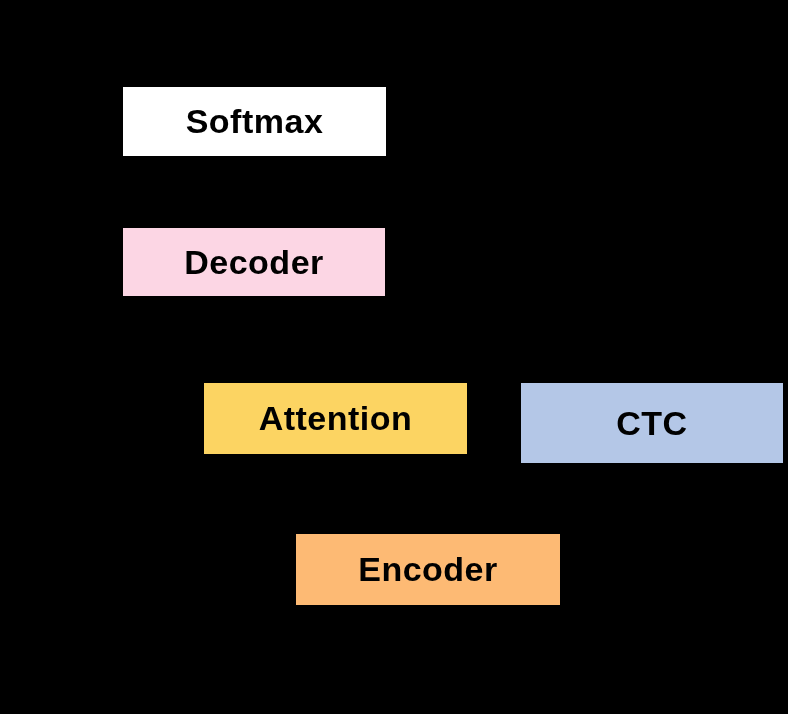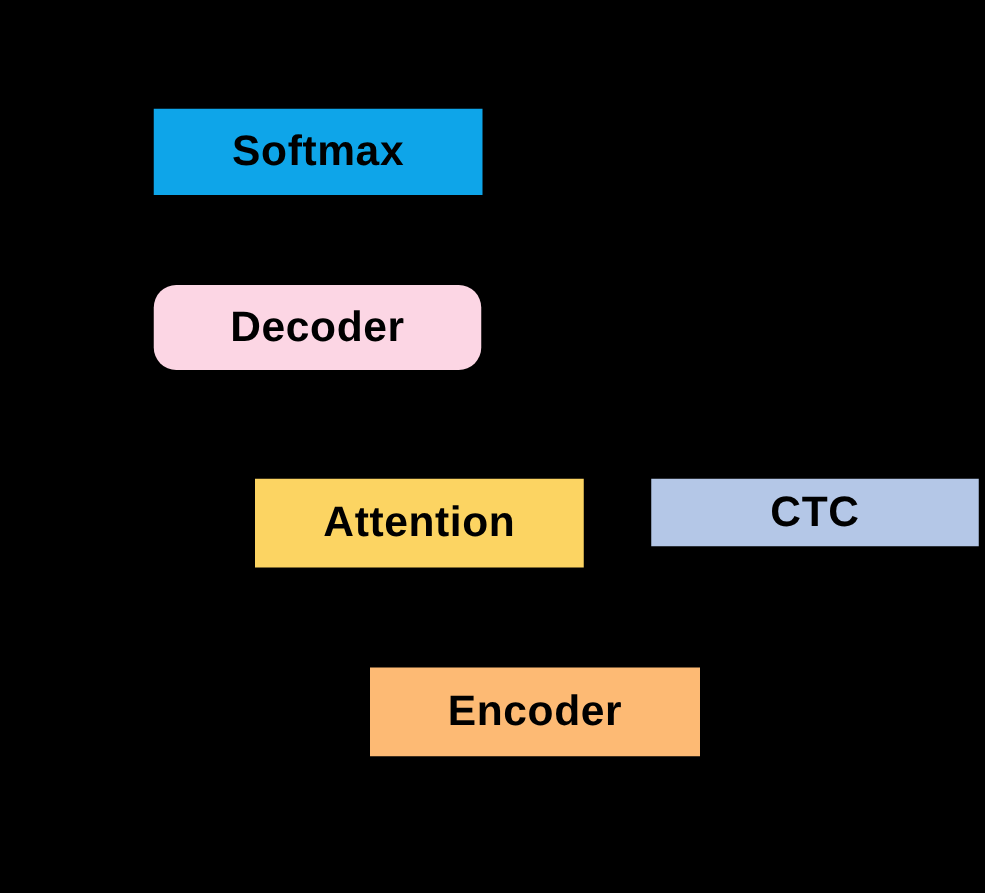--- a/index.html
+++ b/index.html
@@ -28,33 +28,33 @@
     color: #000000;
     letter-spacing: 0.5px;
     white-space: nowrap;
   }
 </style>
 </head>
 <body>
 
 <div class="canvas" style="width: 788px; height: 714px; background: rgb(0, 0, 0);">
 
-  <div class="node" style="left: 123px; top: 87px; width: 263px; height: 69px; background: #0ea5e9;">
+  <div class="node" style="left: 123px; top: 87px; width: 263px; height: 69px; background: #ffffff;">
     <span class="node-label" style="color: rgb(0, 0, 0);">Softmax</span>
   </div>
 
-  <div class="node" style="left: 123px; top: 228px; width: 262px; height: 68px; background: rgb(252, 214, 228); border-radius: 18px;">
+  <div class="node" style="left: 123px; top: 228px; width: 262px; height: 68px; background: rgb(252, 214, 228);">
     <span class="node-label" style="color: rgb(0, 0, 0);">Decoder</span>
   </div>
 
   <div class="node" style="left: 204px; top: 383px; width: 263px; height: 71px; background: rgb(252, 212, 98);">
     <span class="node-label" style="color: rgb(0, 0, 0);">Attention</span>
   </div>
 
-  <div class="node" style="left: 521px; top: 383px; width: 262px; height: 54px; background: rgb(180, 199, 231);">
+  <div class="node" style="left: 521px; top: 383px; width: 262px; height: 80px; background: rgb(180, 199, 231);">
     <span class="node-label" style="color: rgb(0, 0, 0);">CTC</span>
   </div>
 
   <div class="node" style="left: 296px; top: 534px; width: 264px; height: 71px; background: #fdba74;">
     <span class="node-label" style="color: rgb(0, 0, 0);">Encoder</span>
   </div>
 
 </div>
 
 </body></html>

